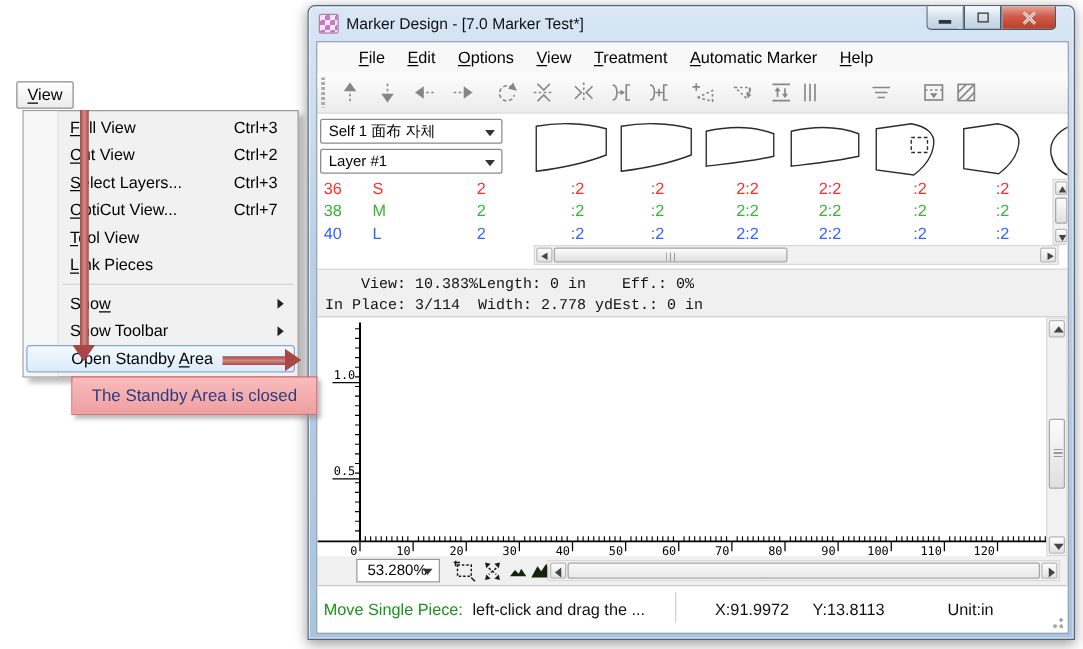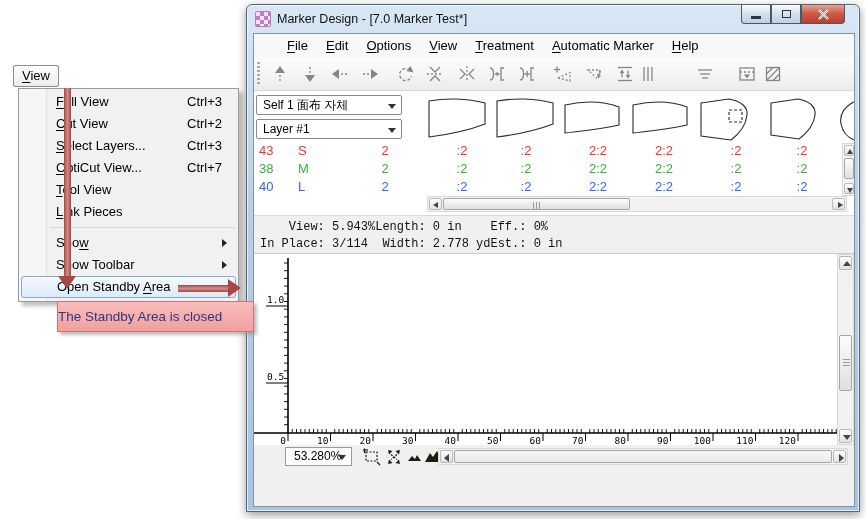--- a/index.html
+++ b/index.html
@@ -27,21 +27,21 @@
   #arrow-vertical-head{position:absolute;left:58px;top:276px;width:0;height:0;z-index:40;
     border-left:9px solid transparent;border-right:9px solid transparent;border-top:13px solid var(--annotation-red);}
   #arrow-horizontal{position:absolute;left:178px;top:285px;width:50px;height:7px;z-index:40;
     background:linear-gradient(var(--annotation-red),#cf8a86 50%,var(--annotation-red));}
   #arrow-horizontal-head{position:absolute;left:228px;top:279px;width:0;height:0;z-index:40;
     border-top:9px solid transparent;border-bottom:9px solid transparent;border-left:13px solid var(--annotation-red);}
 
   #callout{position:absolute;left:57px;top:301px;width:197px;height:31px;z-index:50;
     background:linear-gradient(var(--callout-bg-top),var(--callout-bg-bottom));
     border:1px solid var(--callout-border);box-shadow:3px 3px 3px rgba(140,140,140,.55);
-    color:var(--callout-text);font-size:13.5px;line-height:29px;}
+    color:var(--callout-text);font-size:13.5px;text-align:center;line-height:29px;}
 
   
   #main-window{position:absolute;left:246px;top:4px;width:614px;height:508px;z-index:10;
     background:linear-gradient(#d9e7f5,#b9cfe6 40%,#aac4df);
     border:1px solid #50667f;border-radius:6px 6px 0 0;
     box-shadow:0 3px 10px rgba(0,0,0,.4), inset 0 0 0 1px rgba(255,255,255,.65);}
   #titlebar{position:absolute;left:0;top:0;right:0;height:28px;}
   #app-icon{position:absolute;left:8px;top:6px;width:16px;height:16px;border:1px solid #b57fb5;border-radius:2px;
     background:
       linear-gradient(45deg,rgba(186,107,186,.85) 25%,transparent 25%,transparent 75%,rgba(186,107,186,.85) 75%),
@@ -282,21 +282,21 @@
             </svg></div>
           <div class="piece" style="left: 515px; width: 54px;"><svg width="54" height="48" viewBox="0 0 54 48">
               <path d="M2,7 L29,3 C41,5 47,11 46,19 C45,29 38,37 30,43 L2,39 Z" fill="#fff" stroke="#2b2b2b" stroke-width="1.1"></path>
             </svg></div>
           <div class="piece" style="left: 581px; width: 24px;"><svg width="24" height="48" viewBox="0 0 24 48">
               <path d="M23,4 C10,9 4,18 6,28 C8,38 14,43 23,45" fill="none" stroke="#2b2b2b" stroke-width="1.1"></path>
             </svg></div>
         </div>
       <div id="size-rows">
           <div class="size-row" style="top: 52px; color: rgb(255, 46, 46);">
-            <span style="left:5px">43</span>
+            <span style="left:5px">36</span>
             <span style="left:44px">S</span>
             <span class="col-center" style="left:131px">2</span>
             <span class="col-center" style="left:208px">:2</span>
             <span class="col-center" style="left:272px">:2</span>
             <span class="col-center" style="left:344px">2:2</span>
             <span class="col-center" style="left:410px">2:2</span>
             <span class="col-center" style="left:482px">:2</span>
             <span class="col-center" style="left:548px">:2</span>
           </div>
           <div class="size-row" style="top: 70px; color: rgb(53, 181, 53);">
@@ -339,21 +339,21 @@
         <div class="btn" style="left:1px;top:1px;width:10px;height:11px;">
           <div class="tri" style="left:2px;top:3px;border-left:3.5px solid transparent;border-right:3.5px solid transparent;border-bottom:5px solid #444;"></div>
         </div>
         <div class="thumb" style="left:1px;top:14px;width:10px;height:21px;"></div>
         <div class="btn" style="left:1px;bottom:1px;width:10px;height:11px;">
           <div class="tri" style="left:2px;top:4px;border-left:3.5px solid transparent;border-right:3.5px solid transparent;border-top:5px solid #444;"></div>
         </div>
       </div>
     </div>
 
-    <div id="info-panel"><span>    View: 5.943%Length: 0 in    Eff.: 0%</span>
+    <div id="info-panel"><span>    View: 10.383%Length: 0 in    Eff.: 0%</span>
 <span>In Place: 3/114  Width: 2.778 ydEst.: 0 in</span></div>
 
     <div id="canvas-area">
       <svg id="ruler-svg" width="585" height="191">
           <line x1="0" y1="179" x2="585" y2="179" stroke="#000" stroke-width="1.4"></line>
           <line x1="34" y1="4" x2="34" y2="179" stroke="#000" stroke-width="1.6"></line>
           <line x1="34" y1="179" x2="34" y2="187" stroke="#000"></line>
           <text x="32" y="190" font-size="9.5" font-family="DejaVu Sans Mono,monospace" text-anchor="end" fill="#000">0</text>
           <line x1="38.25" y1="175" x2="38.25" y2="179" stroke="#000" stroke-width="0.9"></line>
           <line x1="42.5" y1="175" x2="42.5" y2="179" stroke="#000" stroke-width="0.9"></line>
@@ -569,15 +569,24 @@
         <div class="btn" style="left:1px;top:1px;width:13px;height:13px;">
           <div class="tri" style="left:3px;top:3px;border-top:4px solid transparent;border-bottom:4px solid transparent;border-right:5px solid #444;"></div>
         </div>
         <div class="thumb" style="left:15px;top:1px;width:378px;height:13px;background:linear-gradient(#f8f8f8,#e9e9e9);"></div>
         <div class="btn" style="right:1px;top:1px;width:13px;height:13px;">
           <div class="tri" style="left:5px;top:3px;border-top:4px solid transparent;border-bottom:4px solid transparent;border-left:5px solid #444;"></div>
         </div>
       </div>
     </div>
 
+    <div id="status-bar">
+      <span id="status-mode">Move Single Piece:</span>
+      <span id="status-hint">left-click and drag the ...</span>
+      <div id="status-sep"></div>
+      <span id="status-x">X:91.9972</span>
+      <span id="status-y">Y:13.8113</span>
+      <span id="status-unit">Unit:in</span>
+      <div id="resize-grip"></div>
+    </div>
 
   </div>
 </div>
 
 </body></html>

